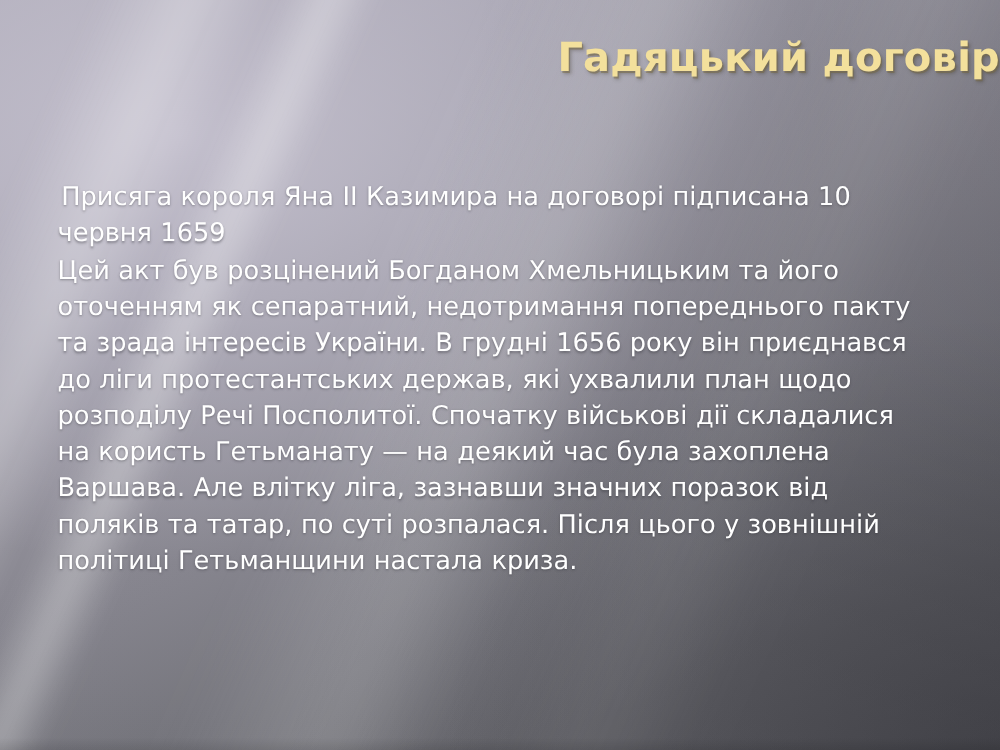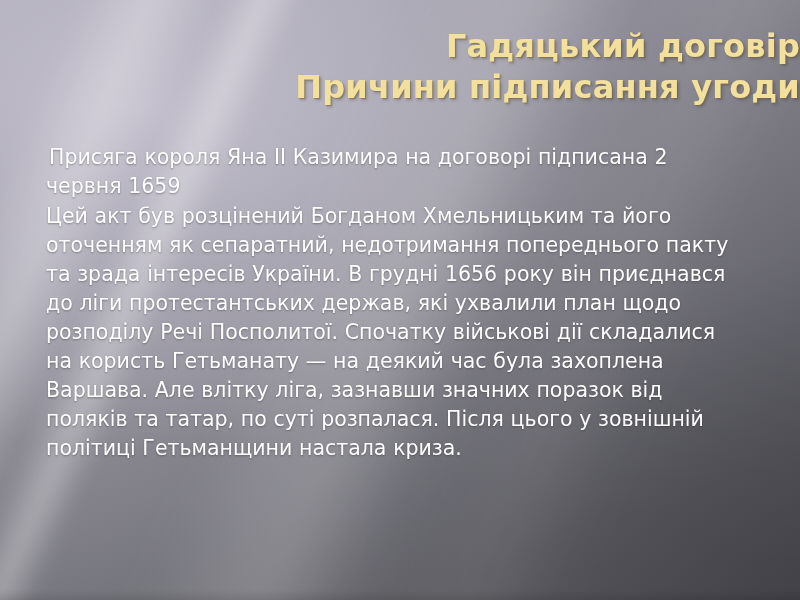--- a/index.html
+++ b/index.html
@@ -159,21 +159,20 @@
     <div class="streak s1"></div>
     <div class="streak s2"></div>
     <div class="streak s3"></div>
     <div class="streak s4"></div>
   </div>
   <div class="vignette"></div>
   <div class="bottom-edge"></div>
 
   <div id="title-block">
     <span class="title-line">Гадяцький договір</span>
-    <span class="title-line">Причини підписання угоди</span>
   </div>
 
   <div id="body-block">
-    <p class="para first-indent">Присяга короля Яна II Казимира на договорі підписана 2 червня 1659</p>
+    <p class="para first-indent">Присяга короля Яна II Казимира на договорі підписана 10 червня 1659</p>
     <p class="para">Цей акт був розцінений Богданом Хмельницьким та його оточенням як сепаратний, недотримання попереднього пакту та зрада інтересів України. В грудні 1656 року він приєднався до ліги протестантських держав, які ухвалили план щодо розподілу Речі Посполитої. Спочатку військові дії складалися на користь Гетьманату — на деякий час була захоплена Варшава. Але влітку ліга, зазнавши значних поразок від поляків та татар, по суті розпалася. Після цього у зовнішній політиці Гетьманщини настала криза.</p>
   </div>
 
 </div>
 
 </body></html>

